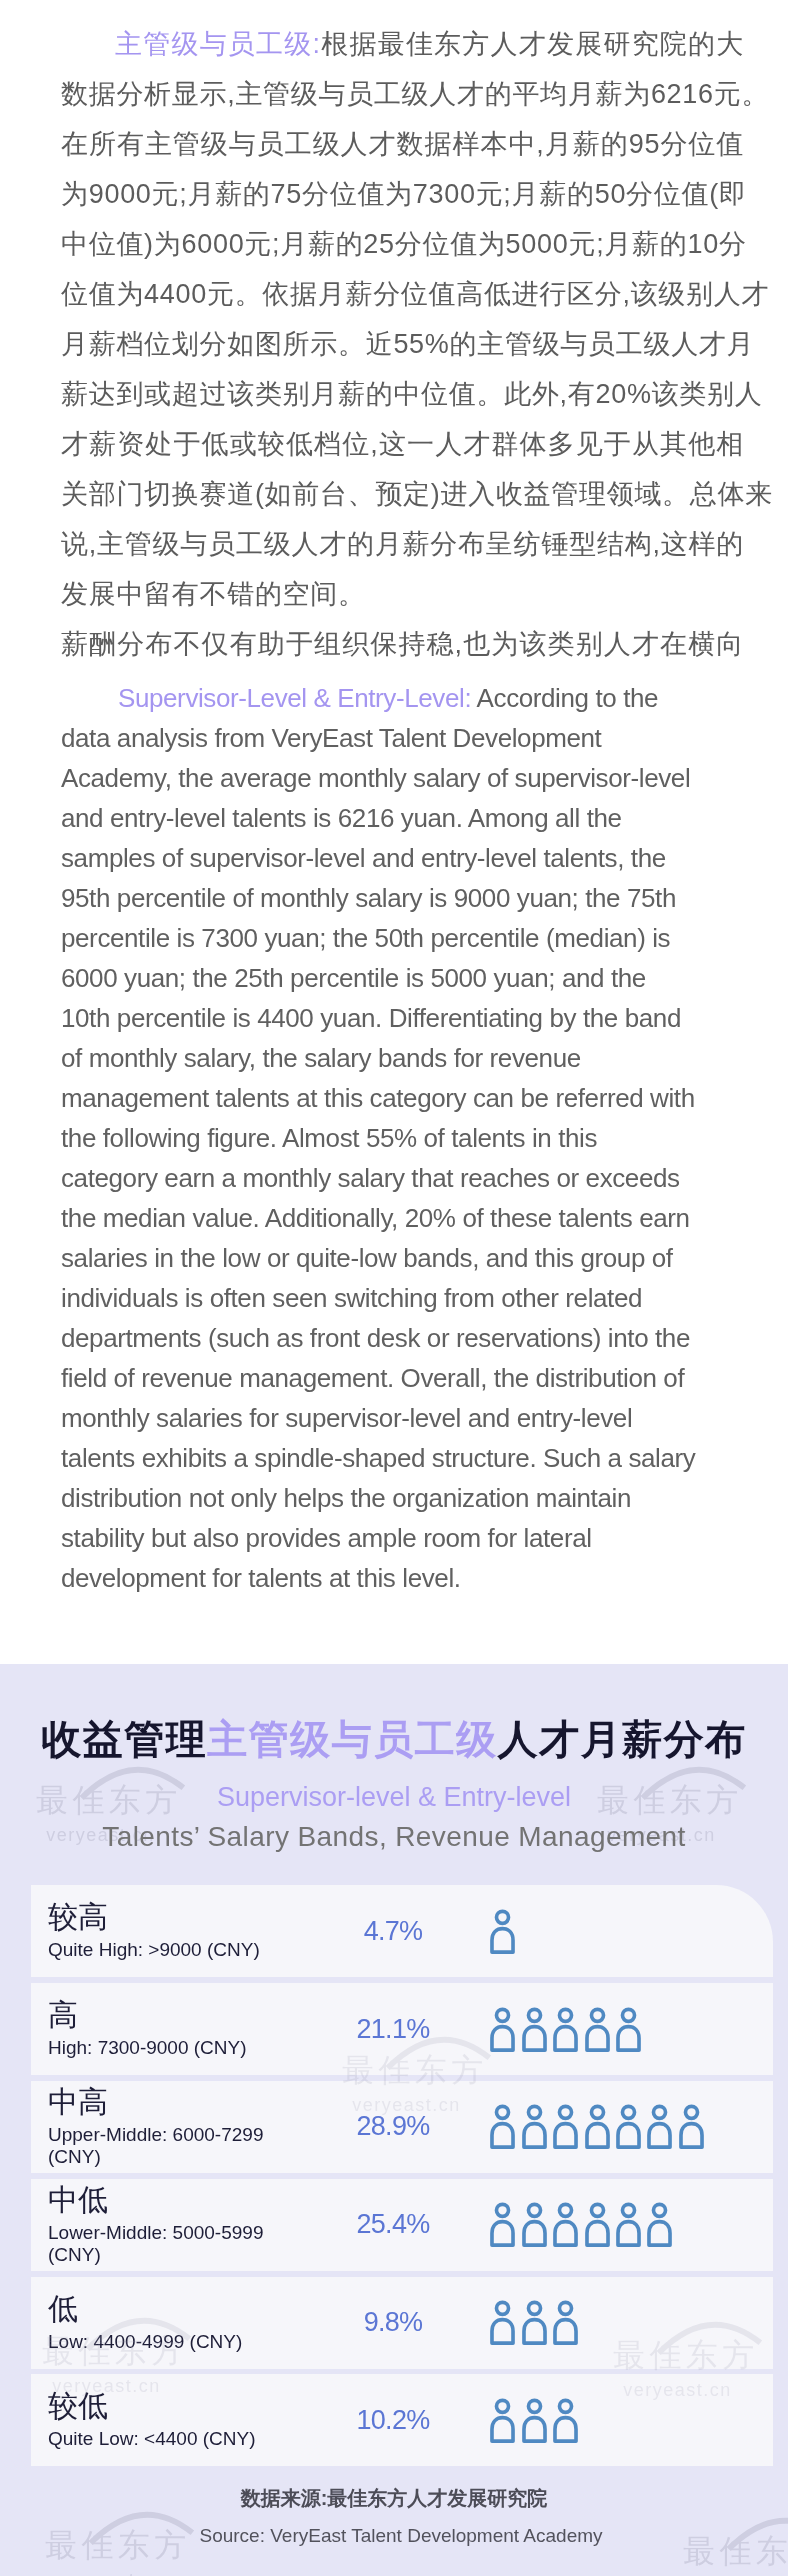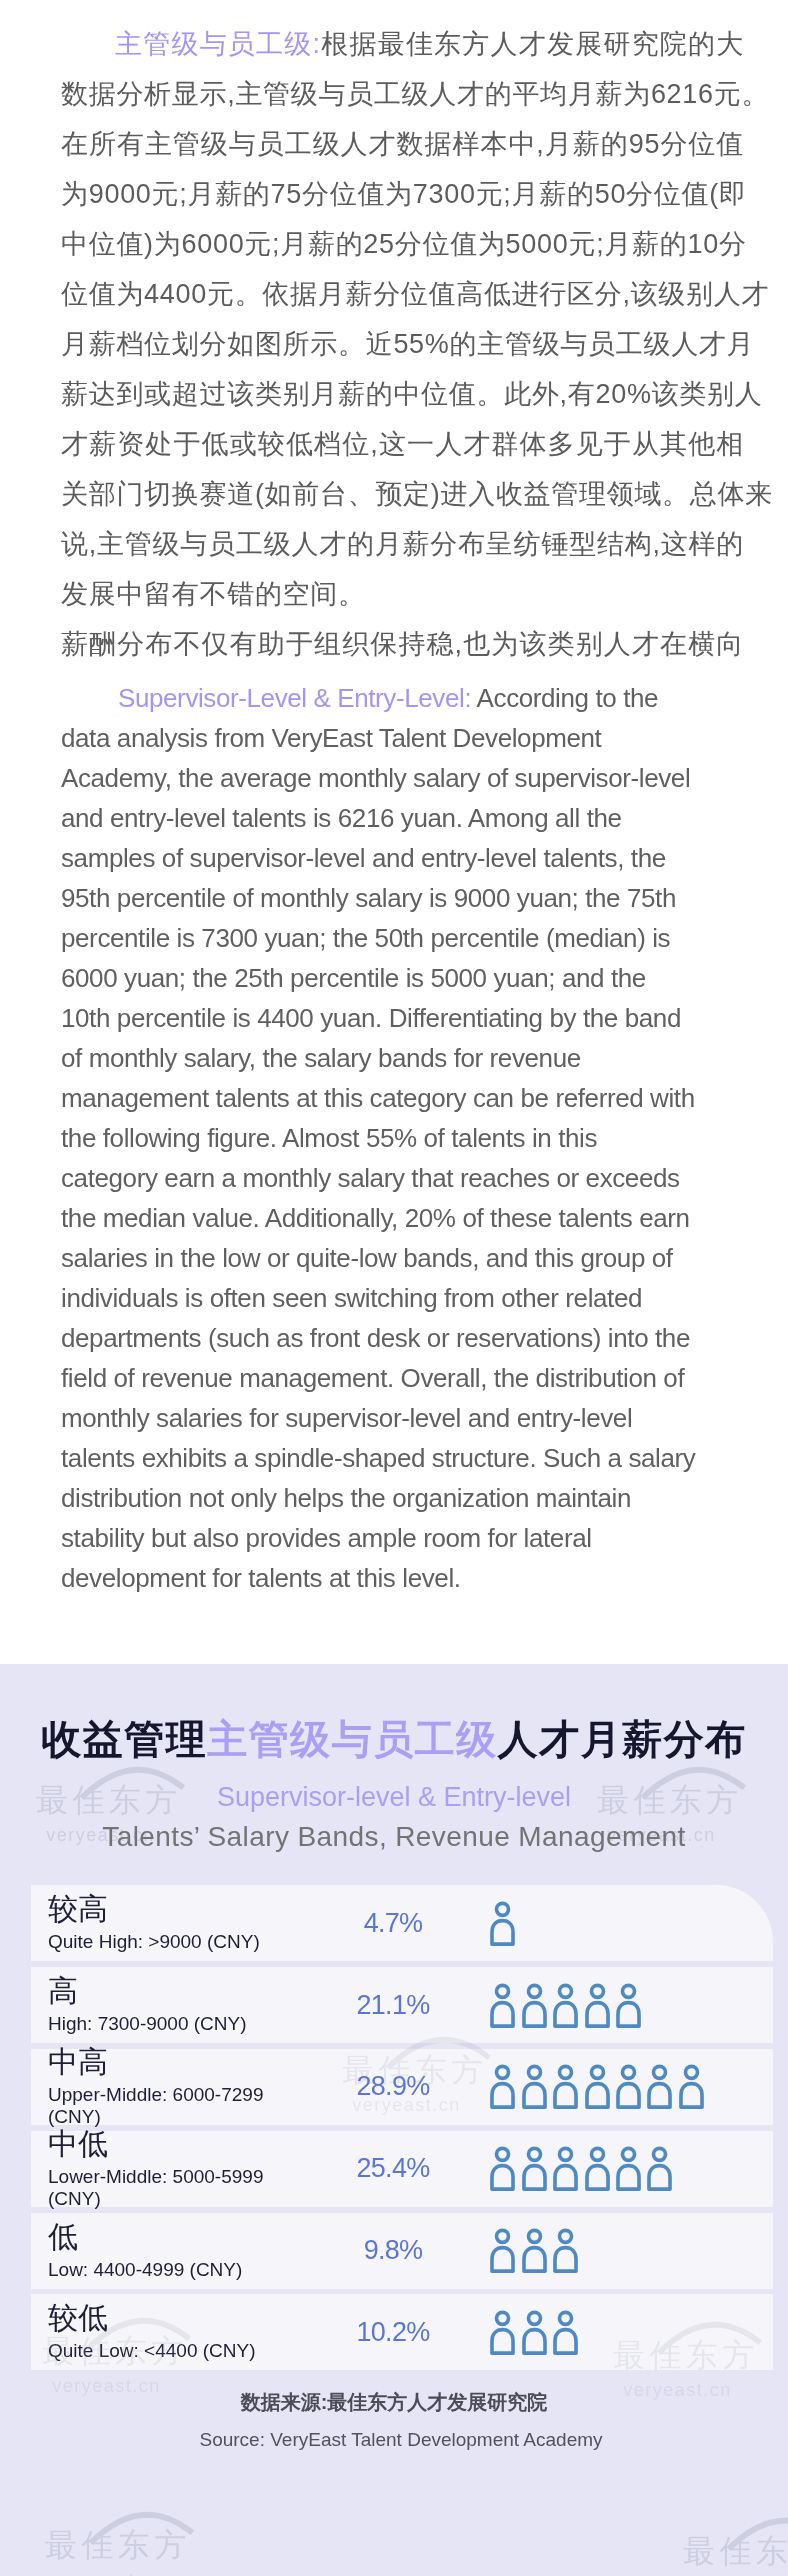--- a/index.html
+++ b/index.html
@@ -27,21 +27,21 @@
   .ig-title { position:relative; margin-top:48px; text-align:center; font-size:40px; font-weight:bold;
     color:var(--title_dark,#16162e); letter-spacing:1.5px; z-index:2; }
   .ig-title .hl { color:var(--title_highlight,#ab9ef3); }
   .ig-sub1 { position:relative; margin-top:14.6px; text-align:center; font-size:27px; font-weight:500;
     color:var(--title_highlight,#a79af1); z-index:2; }
   .ig-sub2 { position:relative; margin-top:8.8px; text-align:center; font-size:28px; font-weight:500;
     color:#737373; letter-spacing:0.4px; z-index:2; }
 
   .rows-card { position:relative; margin:32px 0 0 31px; width:742px;
     border-top-right-radius:57px; overflow:hidden; z-index:2; }
-  .band-row { display:flex; align-items:center; height:76px; background:var(--row_bg,#f6f6fa);
+  .band-row { display:flex; align-items:center; height:92px; background:var(--row_bg,#f6f6fa);
     margin-bottom:5.8px; padding-left:17px; box-sizing:border-box; }
   .band-row:last-child { margin-bottom:0; }
   .row-labels { width:272px; }
   .zh-label { font-size:30px; color:#1e1e38; line-height:1.05; }
   .en-label { font-size:19px; color:#1e1e38; margin-top:6.6px; letter-spacing:0; }
   .percent { width:146px; text-align:center; font-size:27px; font-weight:500;
     color:var(--percent_blue,#5b76d4); letter-spacing:-0.7px; }
   .icons { display:flex; gap:4.4px; margin-left:23.4px; align-items:flex-end; }
   .icons svg { display:block; }
 

